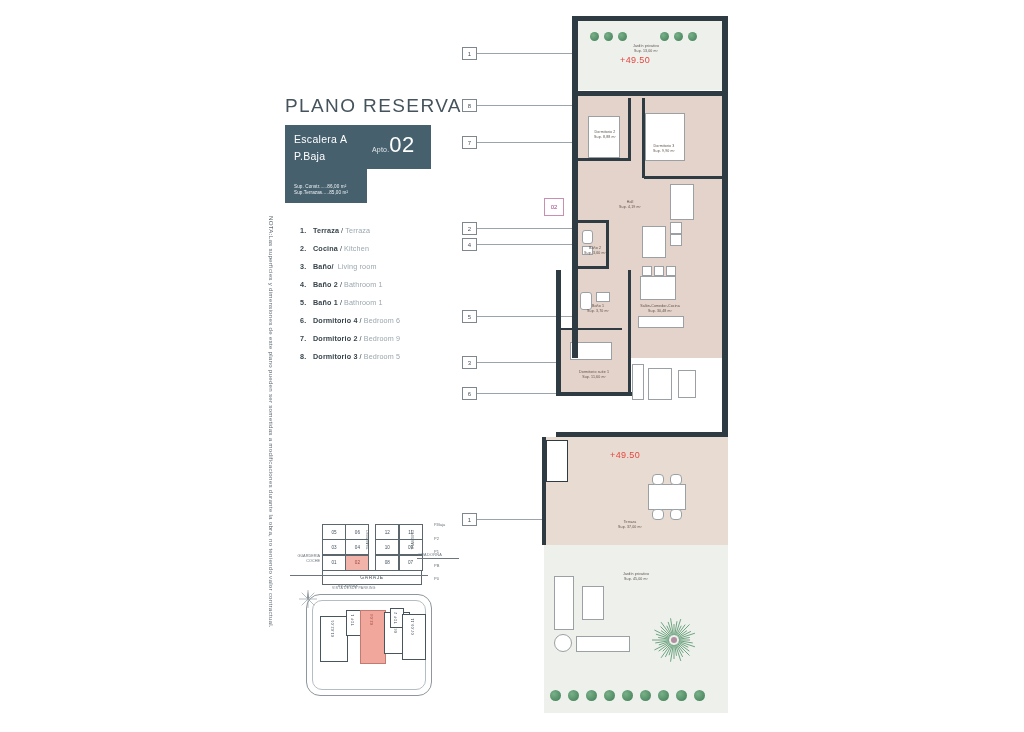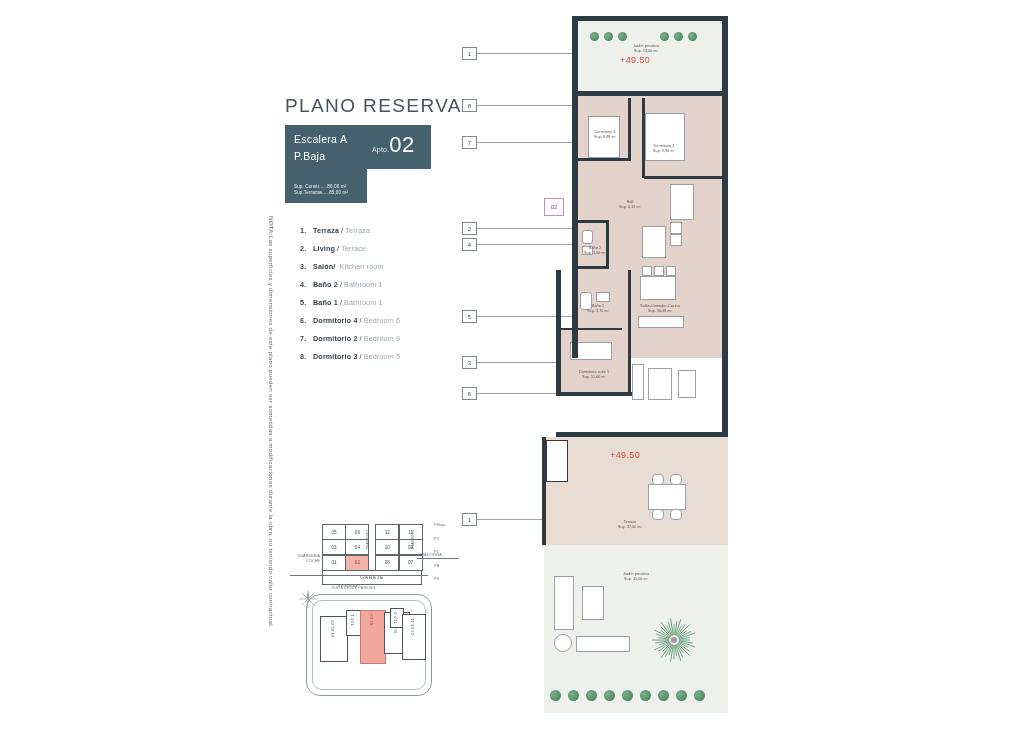--- a/index.html
+++ b/index.html
@@ -110,29 +110,29 @@
 
 <div class="abs" id="legend">
     <div class="leg-item">
       <span class="leg-num">1.</span>
       <span class="leg-es">Terraza</span>
       <span class="leg-sep">/</span>
       <span class="leg-en">Terraza</span>
     </div>
     <div class="leg-item">
       <span class="leg-num">2.</span>
-      <span class="leg-es">Living</span>
-      <span class="leg-sep">/</span>
-      <span class="leg-en">Terrace</span>
+      <span class="leg-es">Cocina</span>
+      <span class="leg-sep">/</span>
+      <span class="leg-en">Kitchen</span>
     </div>
     <div class="leg-item">
       <span class="leg-num">3.</span>
-      <span class="leg-es">Salón/</span>
+      <span class="leg-es">Baño/</span>
       <span class="leg-sep"></span>
-      <span class="leg-en">Kitchen room</span>
+      <span class="leg-en">Living room</span>
     </div>
     <div class="leg-item">
       <span class="leg-num">4.</span>
       <span class="leg-es">Baño 2</span>
       <span class="leg-sep">/</span>
       <span class="leg-en">Bathroom 1</span>
     </div>
     <div class="leg-item">
       <span class="leg-num">5.</span>
       <span class="leg-es">Baño 1</span>

